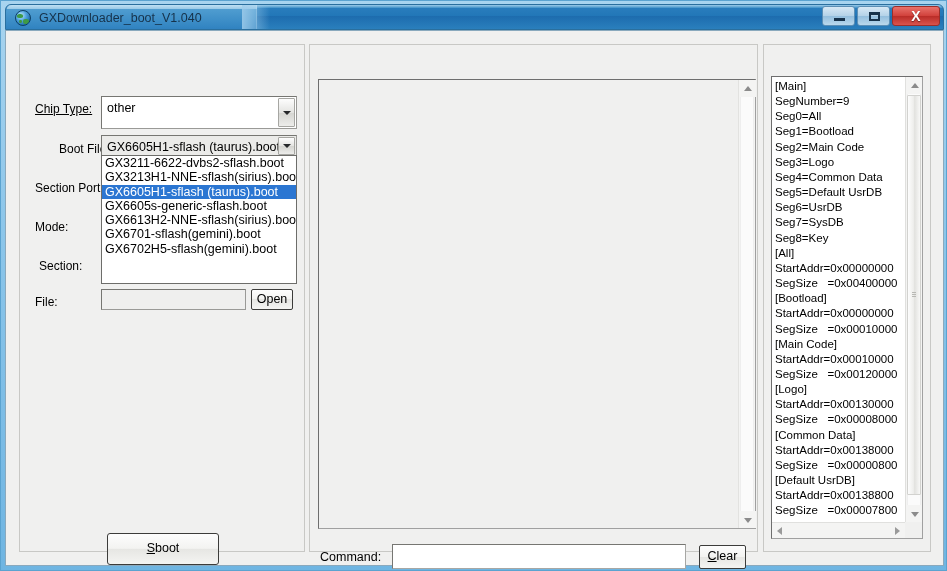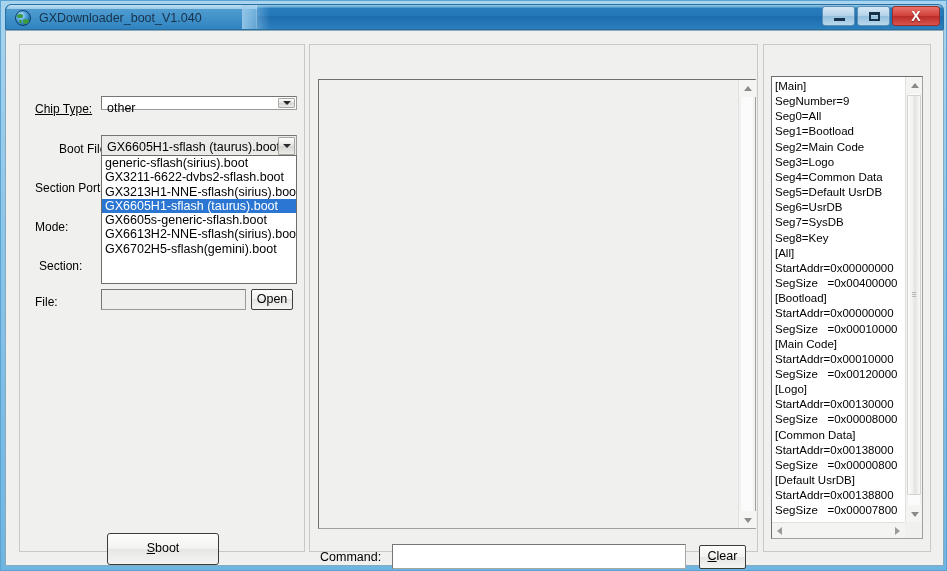--- a/index.html
+++ b/index.html
@@ -240,21 +240,21 @@
     <div class="capbtn" id="btn-close">
       <div class="glyph">X</div>
     </div>
   </div>
 
   <div id="client">
 
     <div class="groupbox" id="gb-left"></div>
 
     <div class="flabel" style="left:29px;top:71px;text-decoration:underline;">Chip Type:</div>
-    <div class="field" style="left:95px;top:65px;width:196px;height:14px;">
+    <div class="field" style="left:95px;top:65px;width:196px;height:33px;">
       <div class="val">other</div>
       <div class="combo-arrow"></div>
     </div>
 
     <div class="flabel" style="left:29px;top:111px;margin-left:24px;">Boot File:</div>
     <div class="field" style="left:95px;top:104px;width:196px;height:22px;background:#ebebe9;">
       <div class="val">GX6605H1-sflash (taurus).boot</div>
       <div class="combo-arrow"></div>
     </div>
 
@@ -262,26 +262,26 @@
     <div class="flabel" style="left:29px;top:189px;">Mode:</div>
     <div class="flabel" style="left:33px;top:228px;">Section:</div>
     <div class="flabel" style="left:29px;top:264px;">File:</div>
 
     <div class="field" style="left:95px;top:258px;width:145px;height:21px;background:#efefee;"></div>
     <div class="btn" id="btn-open">
       <span>Open</span>
     </div>
 
     <div id="dropdown">
-      <div class="opt">generic-sflash(sirius).boot</div>
       <div class="opt">GX3211-6622-dvbs2-sflash.boot</div>
       <div class="opt">GX3213H1-NNE-sflash(sirius).boot</div>
       <div class="opt sel">GX6605H1-sflash (taurus).boot</div>
       <div class="opt">GX6605s-generic-sflash.boot</div>
       <div class="opt">GX6613H2-NNE-sflash(sirius).boot</div>
+      <div class="opt">GX6701-sflash(gemini).boot</div>
       <div class="opt">GX6702H5-sflash(gemini).boot</div>
     </div>
 
     <div class="btn" id="btn-start">
       <span><u>S</u><em style="font-style:normal">boot</em></span>
     </div>
 
     <div class="groupbox" id="gb-mid"></div>
 
     <div id="logbox">

